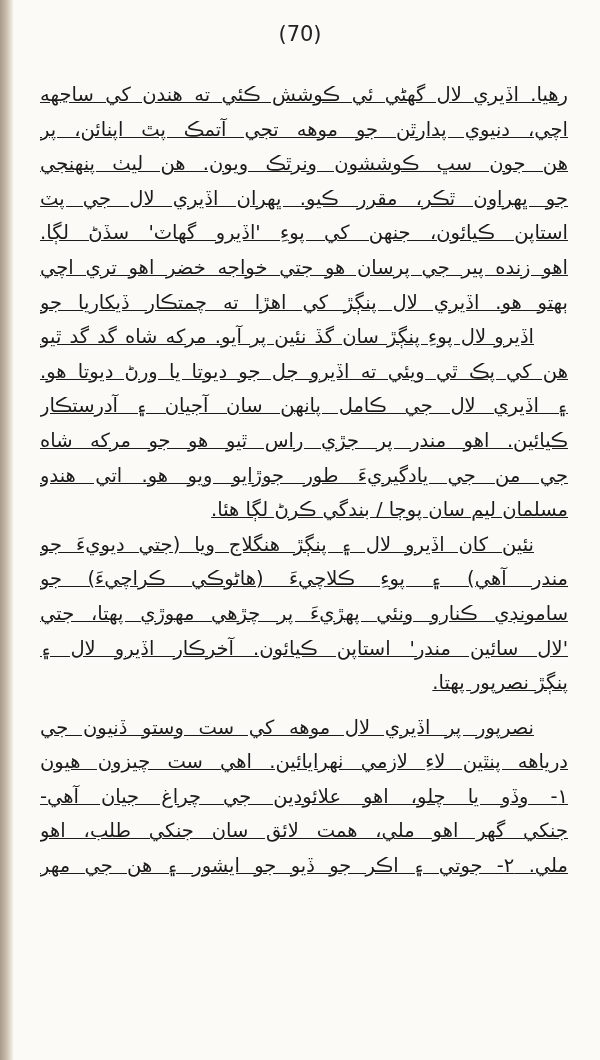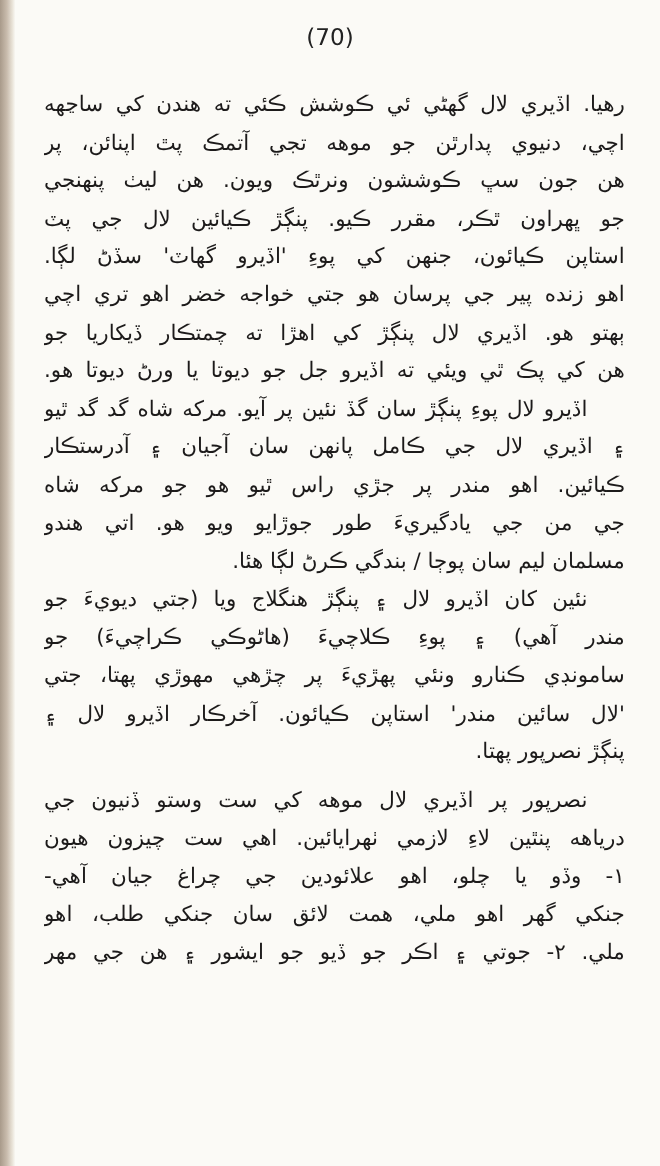--- a/index.html
+++ b/index.html
@@ -19,45 +19,45 @@
     font-family:"DejaVu Sans", sans-serif; font-size:21px; color:#222;
   }
   .text-block {
     position:absolute; top:78px; left:40px; width:528px;
     direction:rtl; text-align:justify;
     font-family:"DejaVu Sans", sans-serif; font-size:19.5px;
     line-height:34.6px;
   }
   .line {
     display:block; white-space:nowrap; overflow:hidden;
-    text-align-last:justify; text-align:justify; height:34.6px;
+    text-align-last:justify; text-align:justify; height:34.6px;text-decoration:underline;
   }
   .line.indent { padding-right:34px; }
   .line.short { text-align-last:right; }
   .para-gap { display:block; height:10px; }
 </style>
 </head>
 <body>
 
 <div class="spine"></div>
 
 <div class="page-number">(70)</div>
 
 <div class="text-block">
 
   <span class="line">رهيا. اڏيري لال گهڻي ئي ڪوشش ڪئي ته هندن کي ساڃهه</span>
   <span class="line">اچي، دنيوي پدارٿن جو موهه تجي آتمڪ پٿ اپنائن، پر</span>
   <span class="line">هن جون سڀ ڪوششون ونرٿڪ ويون. هن ليٺ پنهنجي</span>
-  <span class="line">جو ڀهراون ٿڪر، مقرر ڪيو. پنڳڙ ڪيائين لال جي پٽ</span>
+  <span class="line">جو ڀهراون ٿڪر، مقرر ڪيو. ڀهران اڏيري لال جي پٽ</span>
   <span class="line">استاپن ڪيائون، جنهن کي پوءِ 'اڏيرو گهاٽ' سڏڻ لڳا.</span>
   <span class="line">اهو زنده پير جي پرسان هو جتي خواجه خضر اهو تري اچي</span>
   <span class="line">ٻهتو هو. اڏيري لال پنڳڙ کي اهڙا ته چمتڪار ڏيکاريا جو</span>
+  <span class="line indent">اڏيرو لال پوءِ پنڳڙ سان گڏ نئين پر آيو. مرکه شاه گد گد ٿيو</span>
+
   <span class="line">هن کي پڪ ٿي ويئي ته اڏيرو جل جو ديوتا يا ورڻ ديوتا هو.</span>
-
-  <span class="line indent">اڏيرو لال پوءِ پنڳڙ سان گڏ نئين پر آيو. مرکه شاه گد گد ٿيو</span>
   <span class="line">۽ اڏيري لال جي ڪامل پانهن سان آجيان ۽ آدرستڪار</span>
   <span class="line">ڪيائين. اهو مندر پر جڙي راس ٿيو هو جو مرکه شاه</span>
   <span class="line">جي من جي يادگيريءَ طور جوڙايو ويو هو. اتي هندو</span>
   <span class="line short">مسلمان ليم سان پوڄا / بندگي ڪرڻ لڳا هئا.</span>
 
   <span class="line indent">نئين کان اڏيرو لال ۽ پنڳڙ هنگلاج ويا (جتي ديويءَ جو</span>
   <span class="line">مندر آهي) ۽ پوءِ ڪلاچيءَ (هاڻوڪي ڪراچيءَ) جو</span>
   <span class="line">سامونڊي ڪنارو ونئي پهڙيءَ پر چڙهي مهوڙي پهتا، جتي</span>
   <span class="line">'لال سائين مندر' استاپن ڪيائون. آخرڪار اڏيرو لال ۽</span>
   <span class="line short">پنڳڙ نصرپور پهتا.</span>

